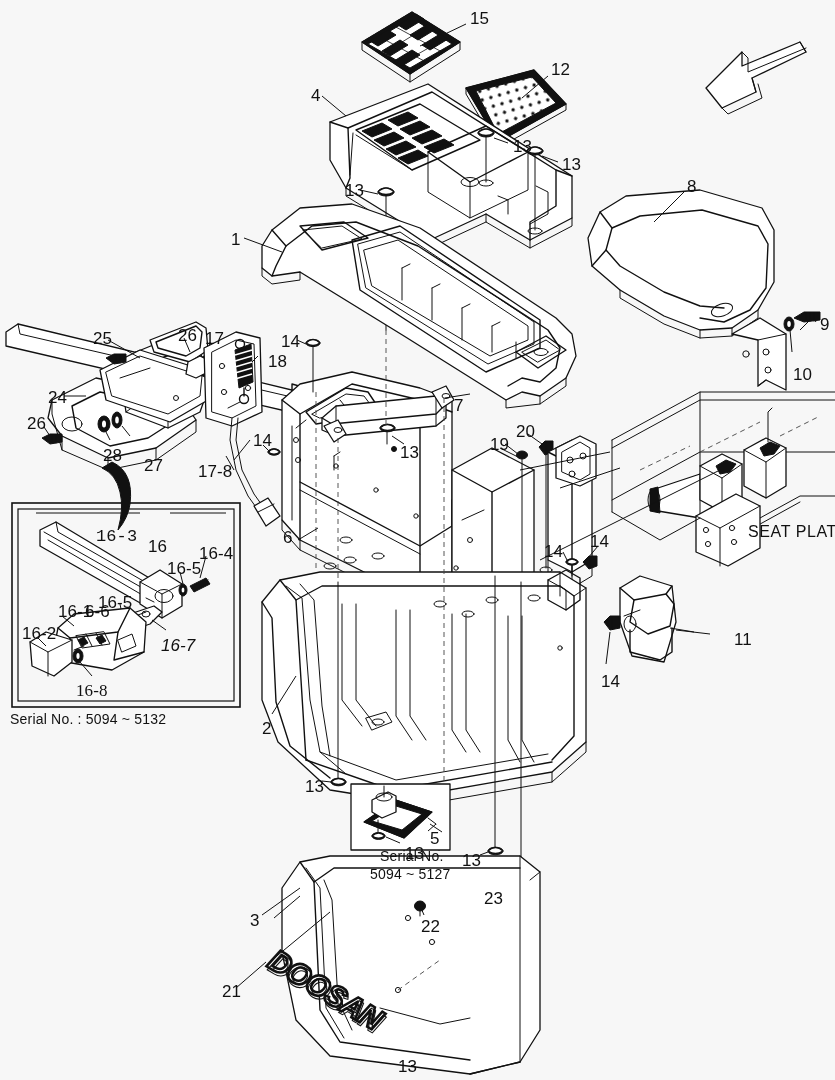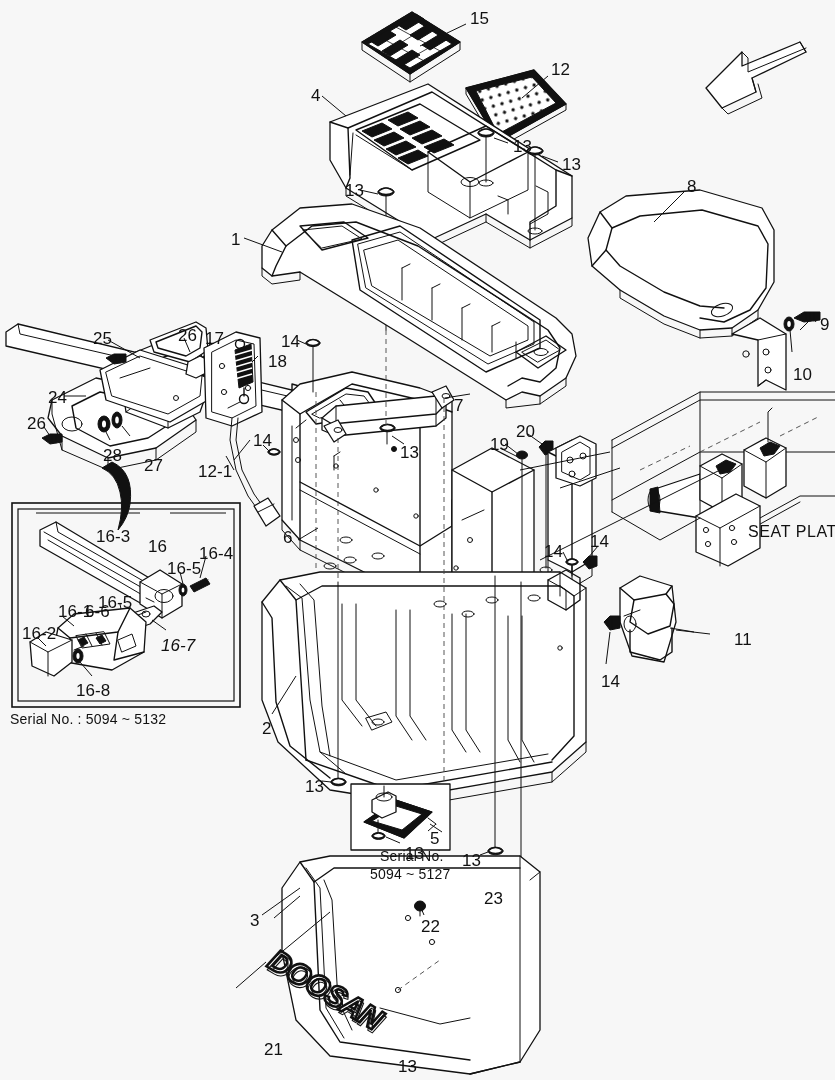--- a/index.html
+++ b/index.html
@@ -690,45 +690,45 @@
       <div class="lbl" style="left: 268px; top: 353px; text-align: center;">18</div>
       <div class="lbl" style="left: 48px; top: 389px;">24</div>
       <div class="lbl" style="left: 454px; top: 397px;">7</div>
       <div class="lbl" style="left: 27px; top: 415px;">26</div>
       <div class="lbl" style="left: 400px; top: 444px;">13</div>
       <div class="lbl" style="left: 253px; top: 432px;">14</div>
       <div class="lbl" style="left: 490px; top: 436px;">19</div>
       <div class="lbl" style="left: 516px; top: 423px;">20</div>
       <div class="lbl" style="left: 103px; top: 447px; text-align: right;">28</div>
       <div class="lbl" style="left: 134px; top: 457px; margin-left: 10px;">27</div>
-      <div class="lbl" style="left: 198px; top: 463px;">12-1</div>
+      <div class="lbl" style="left: 198px; top: 463px;">17-8</div>
       <div class="lbl" style="left: 148px; top: 538px;">16</div>
-      <div class="lbl" style="left: 96px; top: 528px;">16-3</div>
+      <div class="lbl" style="left: 96px; top: 528px; font-family: Liberation Mono, monospace;">16-3</div>
       <div class="lbl" style="left: 283px; top: 529px;">6</div>
       <div class="lbl" style="left: 544px; top: 543px;">14</div>
       <div class="lbl" style="left: 590px; top: 533px;">14</div>
       <div class="lbl" style="left: 199px; top: 545px;">16-4</div>
       <div class="lbl" style="left: 167px; top: 560px;">16-5</div>
       <div class="lbl" style="left: 98px; top: 594px;">16-5</div>
       <div class="lbl" style="left: 58px; top: 603px;">16-1</div>
       <div class="lbl" style="left: 85px; top: 603px;">6-6</div>
       <div class="lbl" style="left: 734px; top: 631px;">11</div>
       <div class="lbl" style="left: 22px; top: 625px;">16-2</div>
       <div class="lbl" style="left: 161px; top: 637px; font-style: italic;">16-7</div>
       <div class="lbl" style="left: 601px; top: 673px;">14</div>
-      <div class="lbl" style="left: 76px; top: 682px;">16-8</div>
+      <div class="lbl" style="left: 76px; top: 682px; font-family: Liberation Serif, serif;">16-8</div>
       <div class="lbl" style="left: 262px; top: 720px;">2</div>
       <div class="lbl" style="left: 305px; top: 778px;">13</div>
       <div class="lbl" style="left: 430px; top: 830px;">5</div>
       <div class="lbl" style="left: 405px; top: 845px;">13</div>
       <div class="lbl" style="left: 462px; top: 852px;">13</div>
       <div class="lbl" style="left: 484px; top: 890px;">23</div>
       <div class="lbl" style="left: 250px; top: 912px;">3</div>
       <div class="lbl" style="left: 421px; top: 918px;">22</div>
-      <div class="lbl" style="left: 222px; top: 1041px; margin-left: 42px;">21</div>
+      <div class="lbl" style="left: 222px; top: 983px;">21</div>
       <div class="lbl" style="left: 398px; top: 1058px;">13</div>
     </div>
 
   <div class="lbl" style="left: 748px; top: 524px; font-size: 16px; letter-spacing: 0.6px;" class-extra="seat">SEAT PLATE</div>
 
   <div class="lbl serial" style="left:10px;top:712px;">Serial No. : 5094 ~ 5132</div>
 
   <div class="lbl serial" style="left:380px;top:849px;">Serial No.</div>
   <div class="lbl serial" style="left:370px;top:867px;">5094 ~ 5127</div>
 

